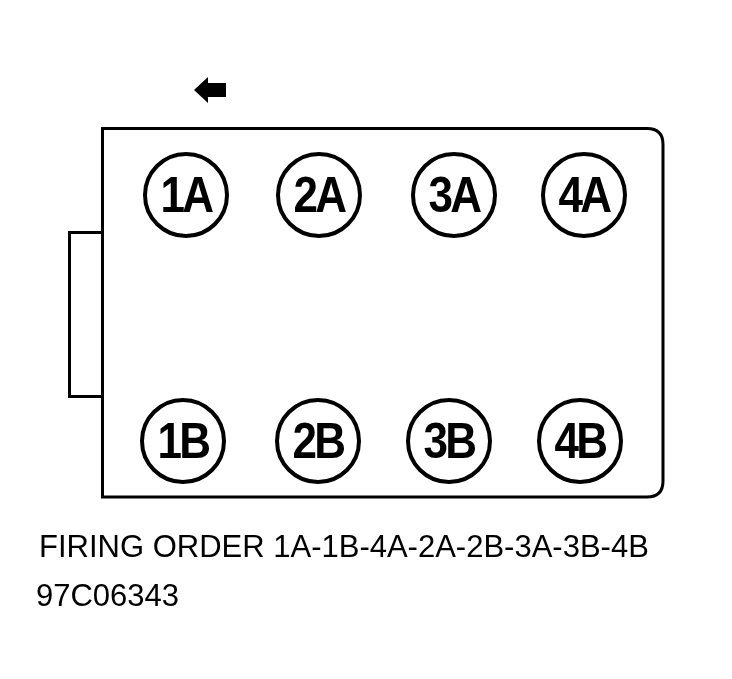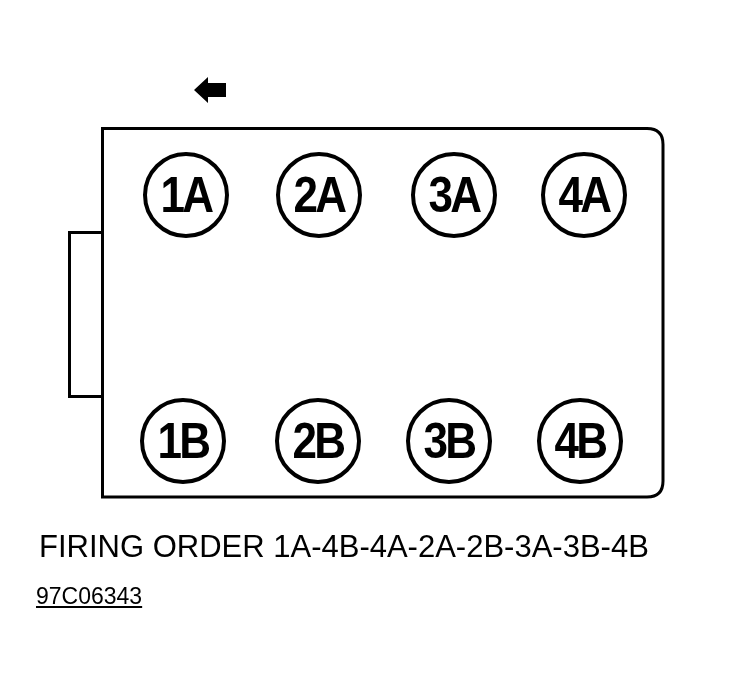--- a/index.html
+++ b/index.html
@@ -62,24 +62,23 @@
       font-family: "Liberation Sans", sans-serif;
       font-size: 31px;
       line-height: 38px;
       white-space: nowrap;
     }
     .part-number {
       position: absolute;
       left: 36px;
       top: 583px;
       font-family: "Liberation Sans", sans-serif;
-      font-size: 23px;
+      font-size: 31px;
       line-height: 26px;
       white-space: nowrap;
-      text-decoration: underline;
     }
   </style>
 </head>
 <body>
 
 <svg class="diagram-svg" width="732" height="679" viewBox="0 0 732 679">
 
   <rect x="69.5" y="232.5" width="33" height="164" fill="#ffffff" stroke="#000000" stroke-width="3"></rect>
 
   <path d="M102.5 128.5 L647 128.5 Q663 128.5 663 144.5 L663 481 Q663 497 647 497 L102.5 497 Z" fill="#ffffff" stroke="#000000" stroke-width="3"></path>
@@ -104,15 +103,15 @@
 <div class="cyl-label" style="left:143px; top:152px;">1A</div>
 <div class="cyl-label" style="left:276px; top:152px;">2A</div>
 <div class="cyl-label" style="left:411px; top:152px;">3A</div>
 <div class="cyl-label" style="left:541px; top:152px;">4A</div>
 
 <div class="cyl-label" style="left:140px; top:398px;">1B</div>
 <div class="cyl-label" style="left:275px; top:398px;">2B</div>
 <div class="cyl-label" style="left:406px; top:398px;">3B</div>
 <div class="cyl-label" style="left:537px; top:398px;">4B</div>
 
-<div class="firing-order">FIRING ORDER 1A-4B-4A-2A-2B-3A-3B-4B</div>
+<div class="firing-order">FIRING ORDER 1A-1B-4A-2A-2B-3A-3B-4B</div>
 
 <div class="part-number">97C06343</div>
 
 </body></html>

